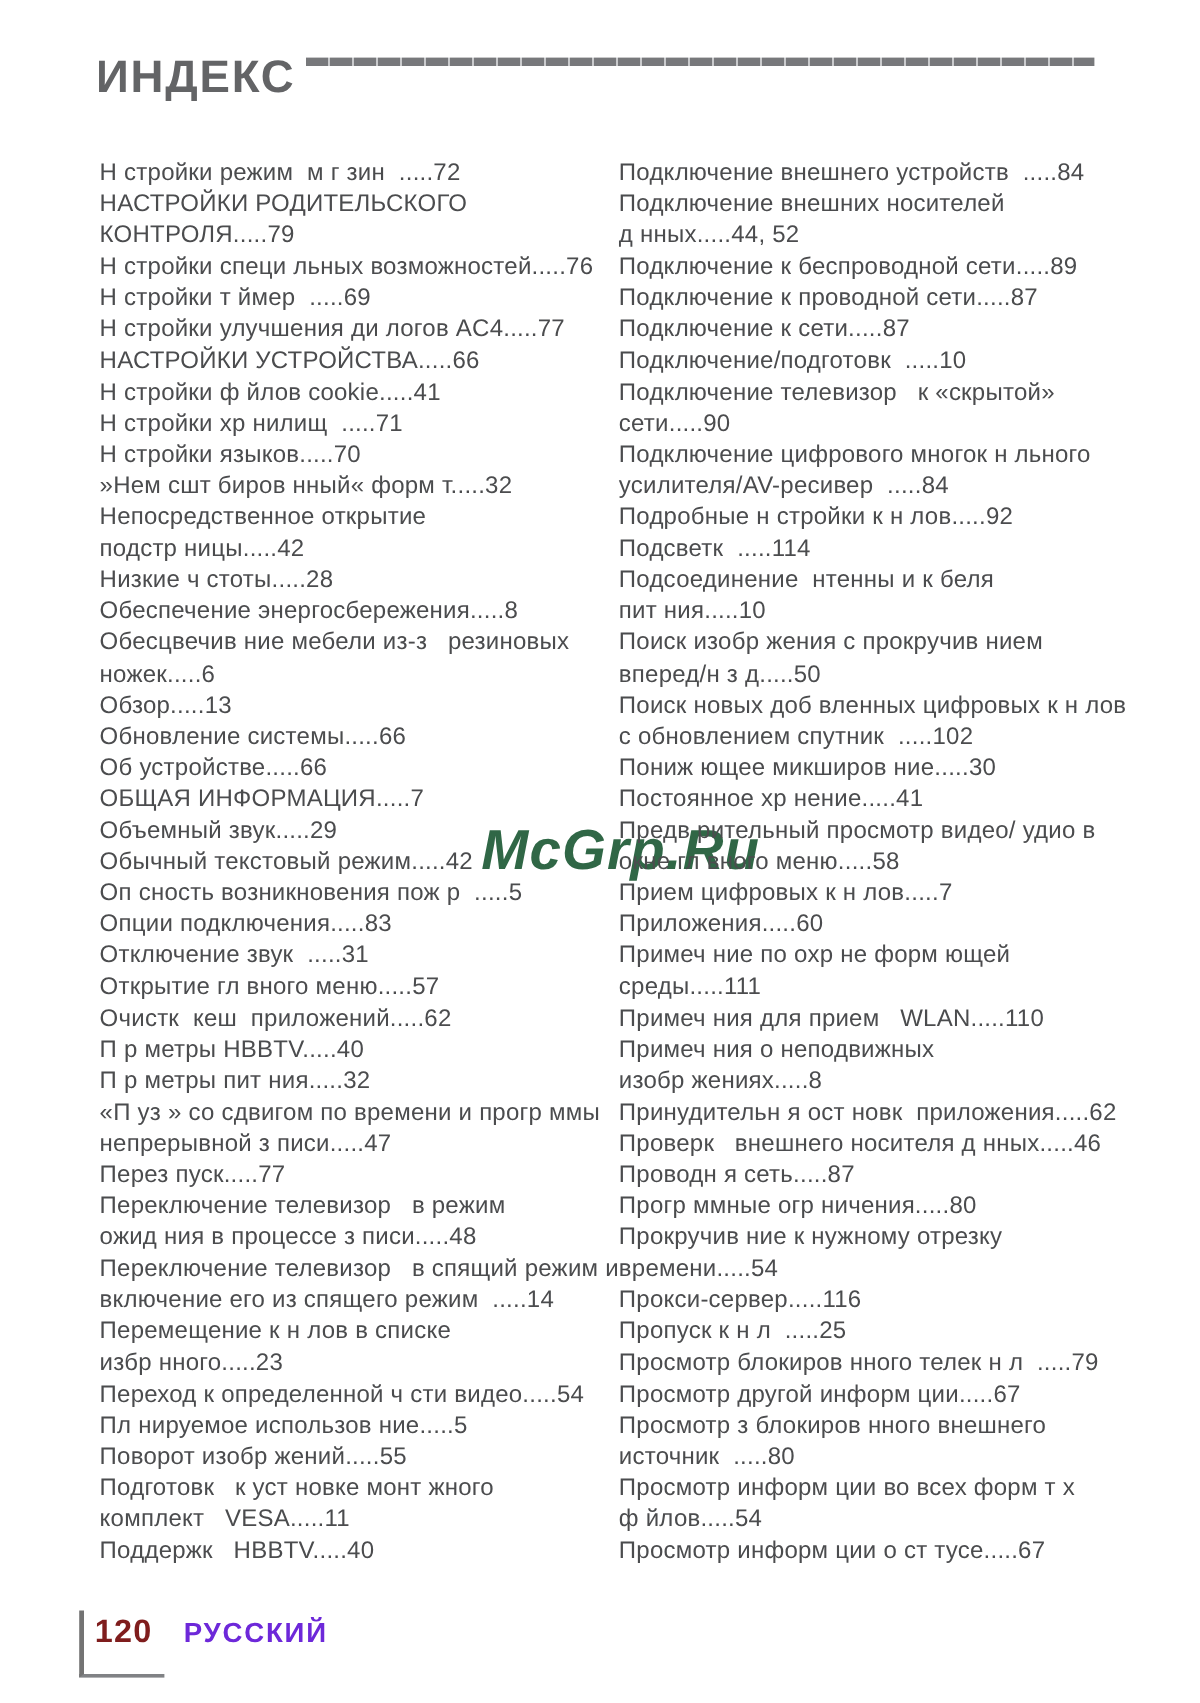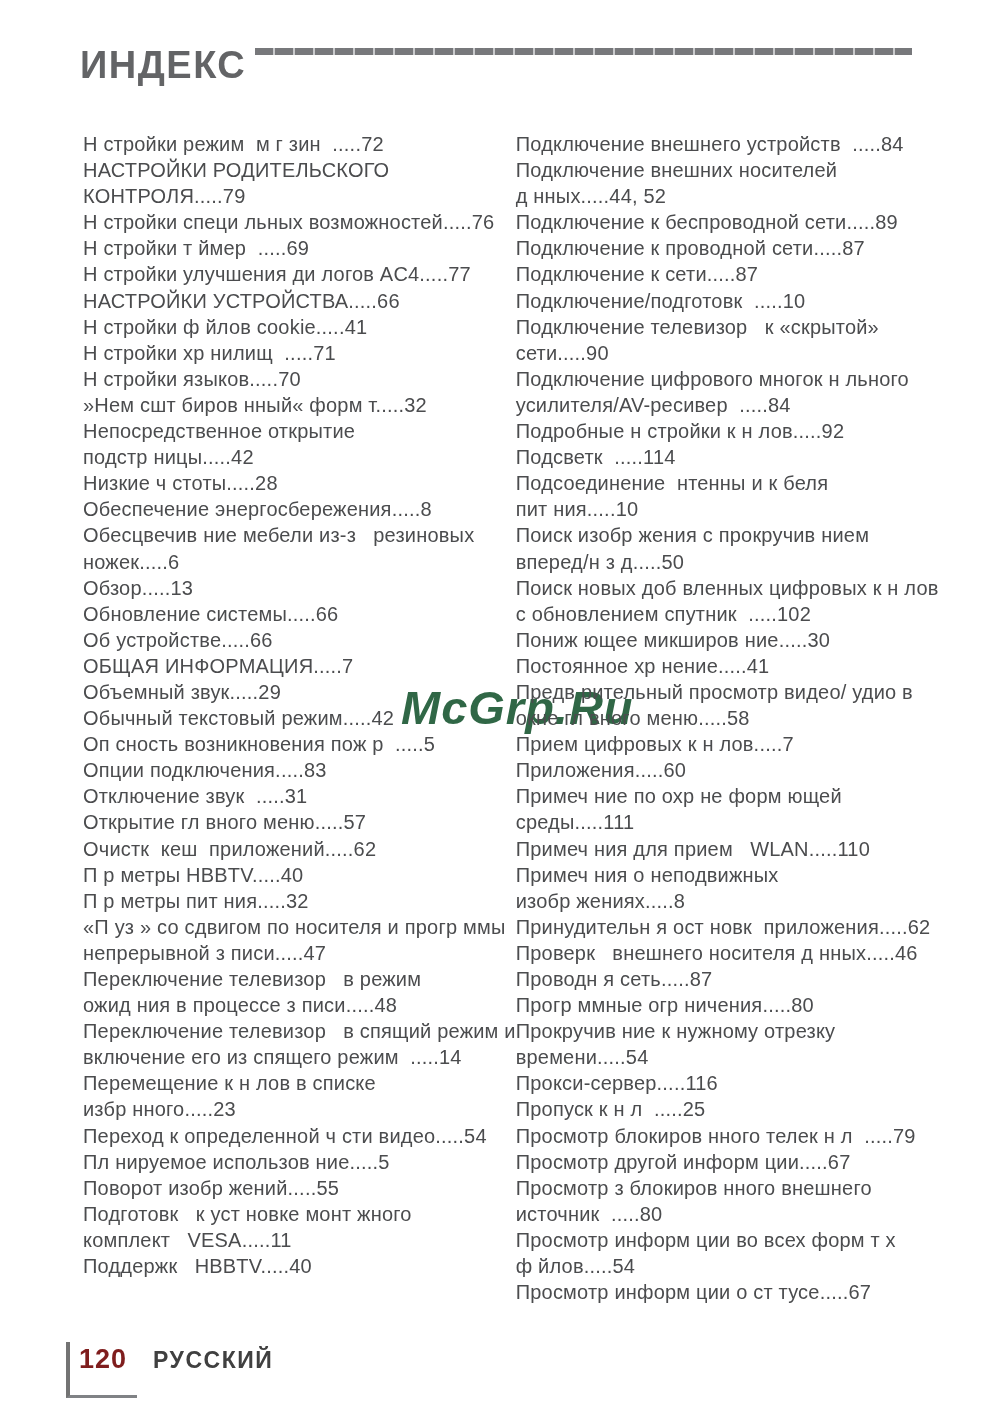--- a/index.html
+++ b/index.html
@@ -90,21 +90,21 @@
     font-weight: bold;
     color: #7f1d1d;
     border-left: 4px solid #737373;
     border-bottom: 3px solid #808285;
     padding: 2px 10px 20px 9px;
     letter-spacing: 1px;
   }
   .language {
     font-size: 23px;
     font-weight: bold;
-    color: #404040;
+    color: #6d28d9;
     letter-spacing: 1.5px;
     margin-left: 16px;
   }
 </style>
 </head>
 <body>
 
 <div class="page">
 
   <div class="header">
@@ -139,22 +139,23 @@
         <div class="entry">ОБЩАЯ ИНФОРМАЦИЯ.....7</div>
         <div class="entry">Объемный звук.....29</div>
         <div class="entry">Обычный текстовый режим.....42</div>
         <div class="entry">Оп сность возникновения пож р  .....5</div>
         <div class="entry">Опции подключения.....83</div>
         <div class="entry">Отключение звук  .....31</div>
         <div class="entry">Открытие гл вного меню.....57</div>
         <div class="entry">Очистк  кеш  приложений.....62</div>
         <div class="entry">П р метры HBBTV.....40</div>
         <div class="entry">П р метры пит ния.....32</div>
-        <div class="entry">«П уз » со сдвигом по носителя и прогр ммы</div>
+        <div class="entry">«П уз » со сдвигом по времени и прогр ммы</div>
         <div class="entry">непрерывной з писи.....47</div>
+        <div class="entry">Перез пуск.....77</div>
         <div class="entry">Переключение телевизор   в режим</div>
         <div class="entry">ожид ния в процессе з писи.....48</div>
         <div class="entry">Переключение телевизор   в спящий режим и</div>
         <div class="entry">включение его из спящего режим  .....14</div>
         <div class="entry">Перемещение к н лов в списке</div>
         <div class="entry">избр нного.....23</div>
         <div class="entry">Переход к определенной ч сти видео.....54</div>
         <div class="entry">Пл нируемое использов ние.....5</div>
         <div class="entry">Поворот изобр жений.....55</div>
         <div class="entry">Подготовк   к уст новке монт жного</div>

